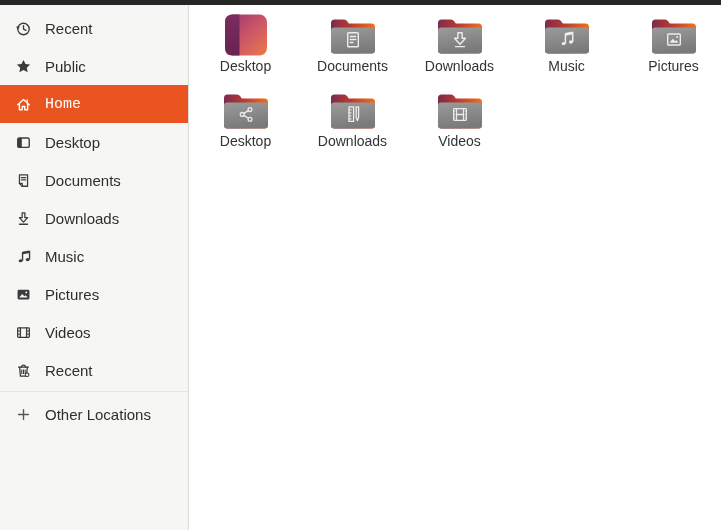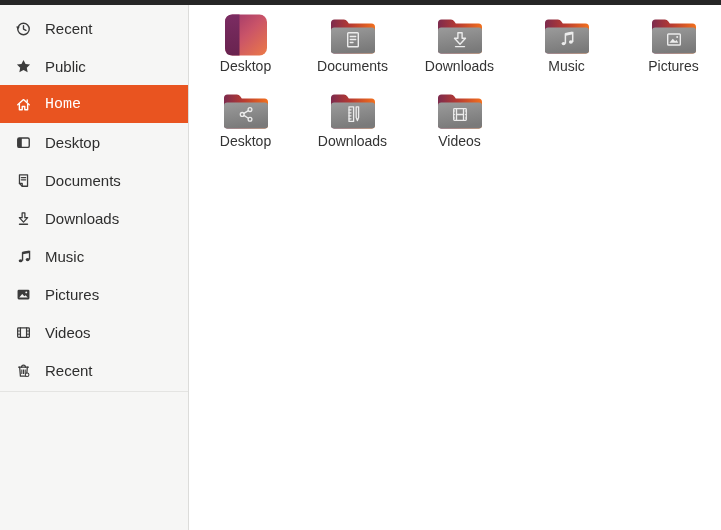--- a/index.html
+++ b/index.html
@@ -155,20 +155,28 @@
                 <path d="M4.4 4.9 L5.1 13.3 H10.9 L11.6 4.9"></path>
               </g>
               <path d="M6.4 7 V11.2 M8 7 V11.2 M9.6 7 V11.2" stroke="#3c3c3c" stroke-width="1" fill="none"></path>
               <circle cx="11.4" cy="12" r="1.7" fill="#f6f6f5" stroke="#3c3c3c" stroke-width="1"></circle>
             </svg>
           </span>
           <span>Recent</span>
         </div>
       </div>
     <div class="side-sep"></div>
+    <div class="side-item">
+      <span class="icn">
+          <svg viewBox="0 0 16 16">
+            <path d="M8 3.4 V12.6 M3.4 8 H12.6" stroke="#555" stroke-width="1.3" stroke-linecap="round" fill="none"></path>
+          </svg>
+        </span>
+      <span>Other Locations</span>
+    </div>
   </div>
 
   <div class="main">
     <div class="grid" id="file-grid">
         <div class="file">
           <span class="fic">
             <svg viewBox="0 0 48 42">
               <defs>
   <linearGradient id="dgG" x1="0" y1="0" x2="1" y2="1">
                   <stop offset="0" stop-color="#99336b"></stop>

